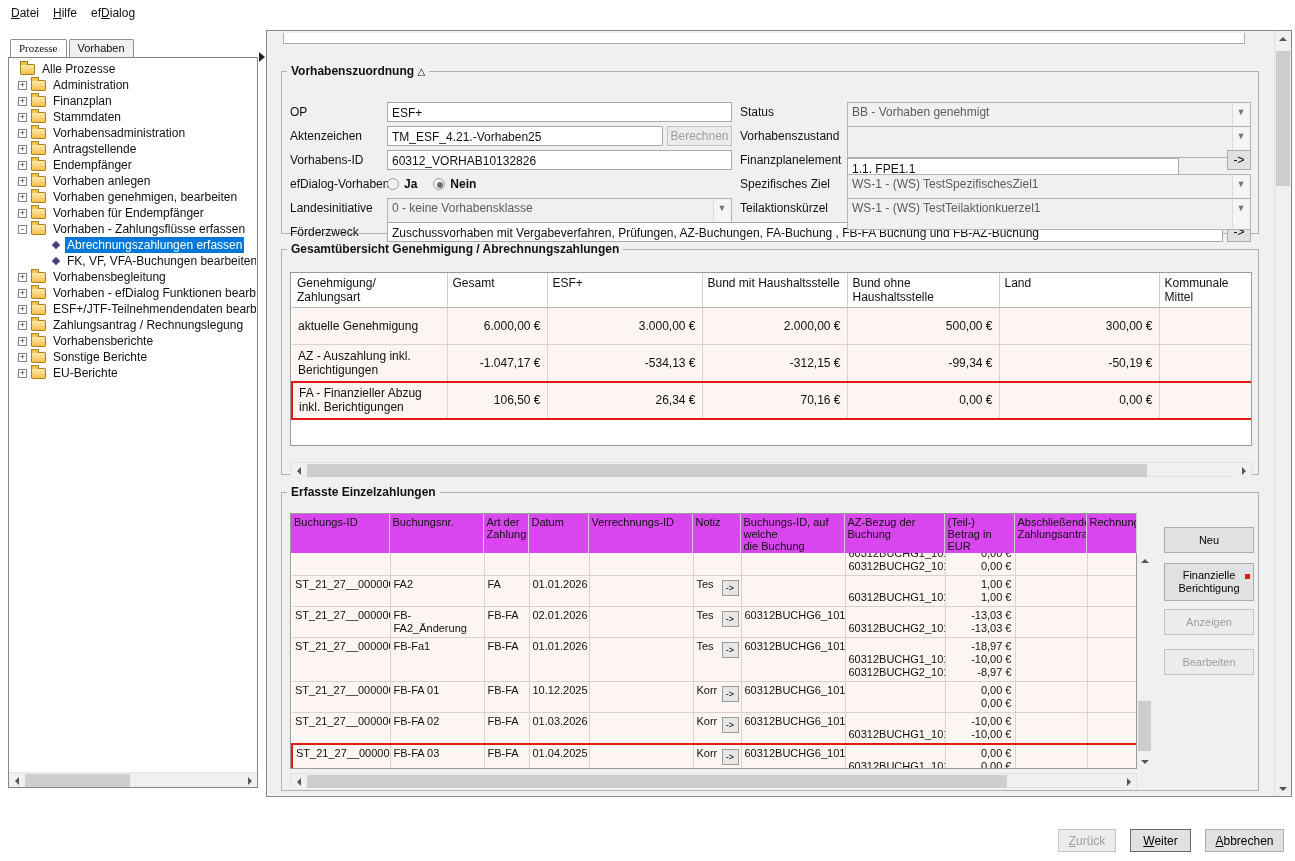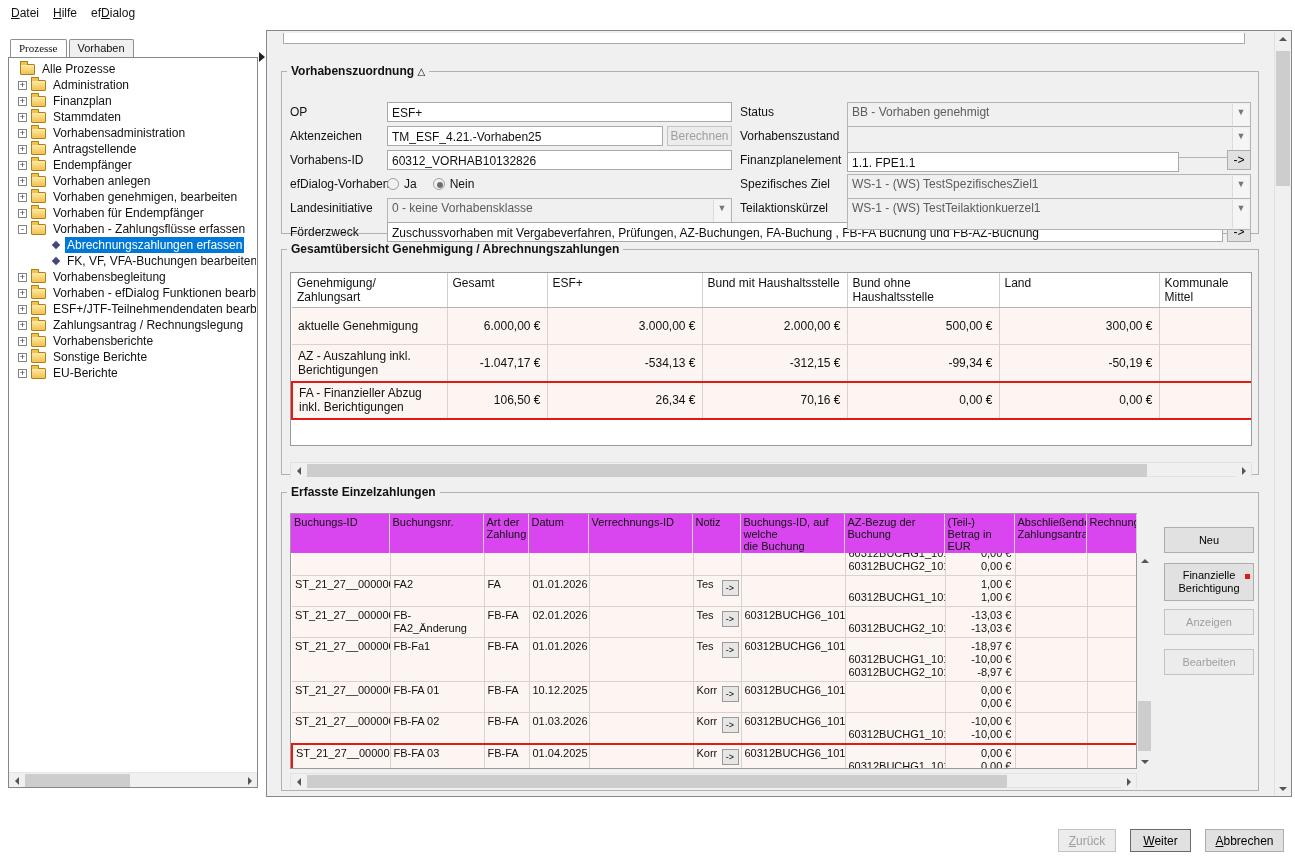--- a/index.html
+++ b/index.html
@@ -66,21 +66,21 @@
 
   
   .flabel { position: absolute; height: 20px; line-height: 20px; white-space: nowrap; }
   .tinput { position: absolute; height: 20px; background: #fff; border: 1px solid #a9a9a9; padding: 1px 4px 0; font-size: 12px; color: #111; }
   .combo { position: absolute; height: 32px; background: #f0f0f0; border: 1px solid #b5b5b5; color: #5c5c5c; }
   .combo .combo-text { position: absolute; left: 4px; right: 20px; top: 2px; white-space: nowrap; overflow: hidden; }
   .combo .combo-arrow { position: absolute; right: 1px; top: 1px; bottom: 1px; width: 17px; background: #f5f5f5; border-left: 1px solid #dcdcdc; text-align: center; line-height: 16px; font-size: 9px; color: #777; }
   .btn { background: #e1e1e1; border: 1px solid #adadad; font-size: 12px; text-align: center; padding: 0; }
   .btn.disabled { background: #ececec; border-color: #c3c3c3; color: #9e9e9e; }
   .mini-btn { position: absolute; height: 20px; }
-  .radio-group { position: absolute; display: flex; align-items: center; height: 20px; }
+  .radio-group { position: absolute; display: flex; align-items: center; height: 20px; font-weight: bold; }
   .radio { display: inline-flex; align-items: center; margin-right: 16px; }
   .radio .circle { width: 12px; height: 12px; border-radius: 50%; border: 1px solid #9f9f9f; background: #f2f2f2; margin-right: 5px; position: relative; }
   .radio.checked .circle::after { content: ""; position: absolute; left: 3px; top: 3px; width: 6px; height: 6px; border-radius: 50%; background: #6e6e6e; }
 
   
   .otable-wrap { position: absolute; left: 8px; top: 16px; width: 962px; height: 174px; background: #fff; border: 1px solid #9a9a9a; overflow: hidden; }
   table { border-collapse: collapse; table-layout: fixed; }
   #otable { width: 960px; }
   #otable th { background: #fff; text-align: left; vertical-align: top; font-weight: normal; padding: 3px 5px; height: 34px; border-right: 1px solid #cfcfcf; border-bottom: 1px solid #b5b5b5; white-space: pre-line; overflow: hidden; }
   #otable td { background: #fcf5f1; vertical-align: middle; padding: 2px 6px; height: 37px; border-right: 1px solid #dcd2cc; border-bottom: 1px solid #dcd2cc; white-space: pre-line; overflow: hidden; }
@@ -335,21 +335,21 @@
       <span class="combo-arrow">▼</span>
     </div>
 
     <span class="flabel" style="left:458px;top:48px;">Vorhabenszustand</span>
     <div class="combo" style="left:565px;top:48px;width:404px;">
       <span class="combo-text"></span>
       <span class="combo-arrow">▼</span>
     </div>
 
     <span class="flabel" style="left:458px;top:72px;">Finanzplanelement</span>
-    <input class="tinput" style="left: 565px; top: 74px; width: 332px;" value="1.1. FPE1.1">
+    <input class="tinput" style="left: 565px; top: 80px; width: 332px;" value="1.1. FPE1.1">
     <button class="btn mini-btn" style="left:945px;top:72px;width:24px;">-&gt;</button>
 
     <span class="flabel" style="left:458px;top:96px;">Spezifisches Ziel</span>
     <div class="combo" style="left:565px;top:96px;width:404px;">
       <span class="combo-text">WS-1 - (WS) TestSpezifischesZiel1</span>
       <span class="combo-arrow">▼</span>
     </div>
 
     <span class="flabel" style="left:458px;top:120px;">Teilaktionskürzel</span>
     <div class="combo" style="left:565px;top:120px;width:404px;">

